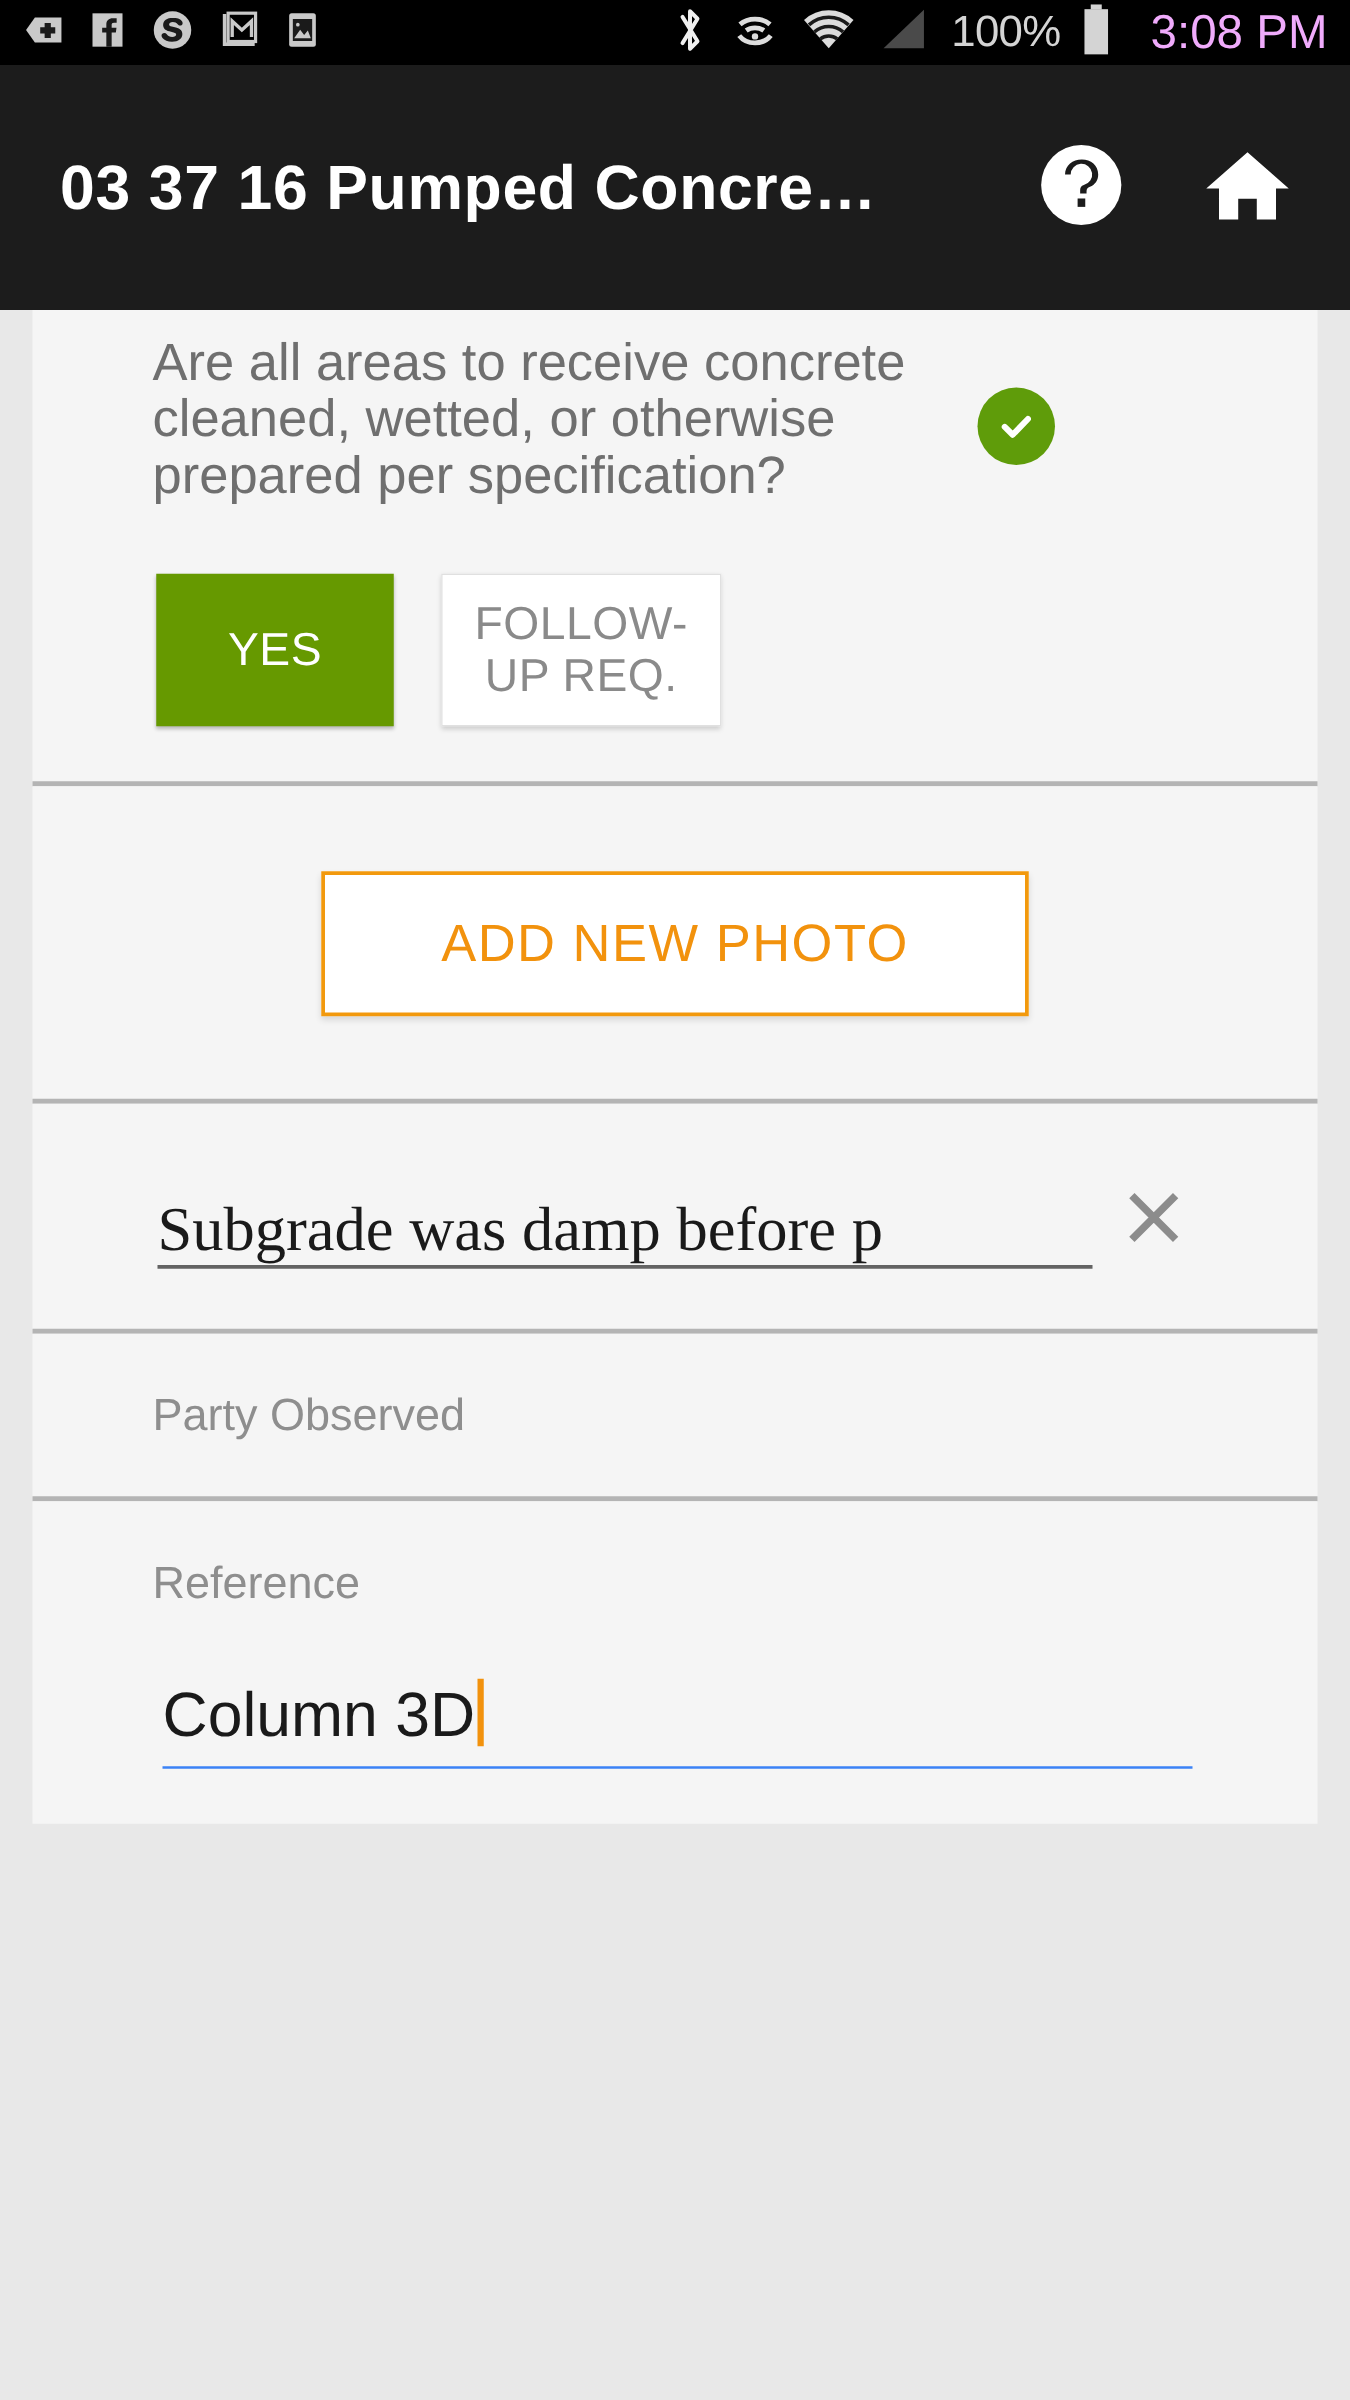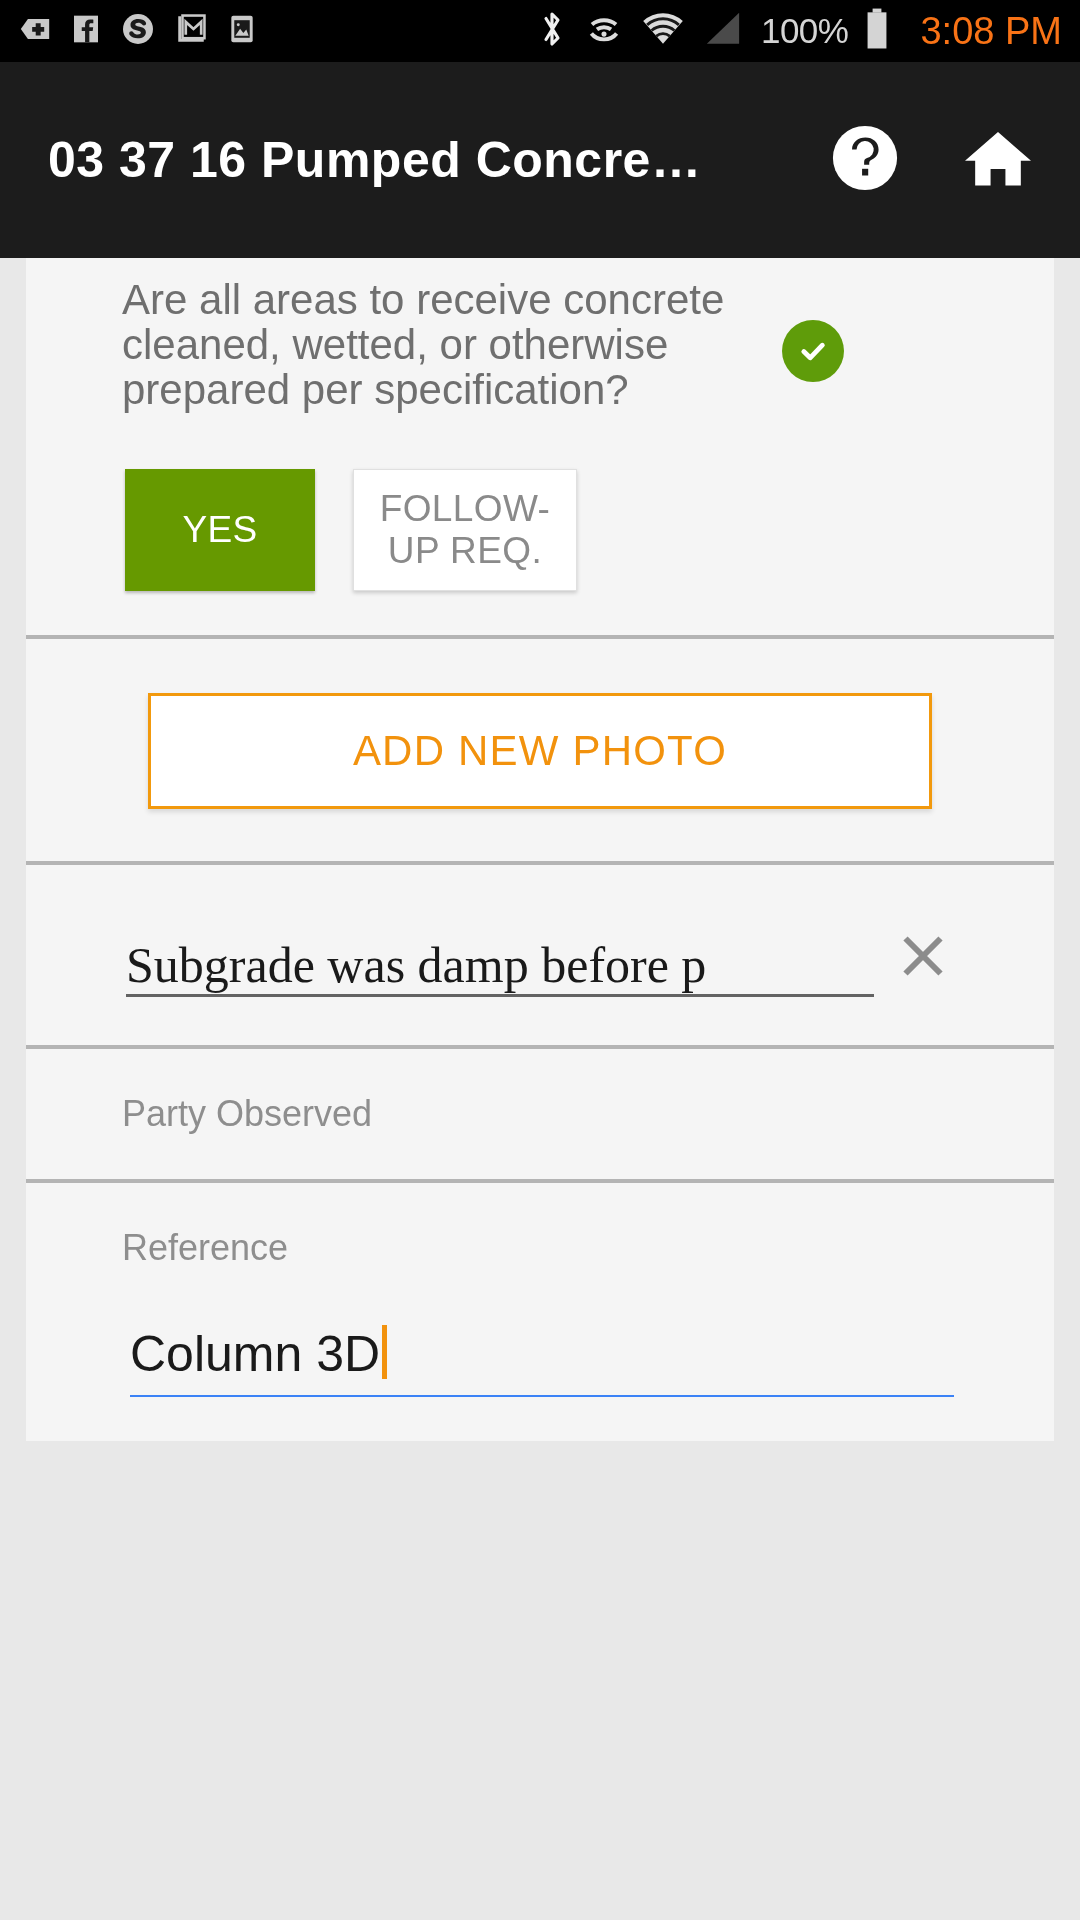--- a/index.html
+++ b/index.html
@@ -7,21 +7,21 @@
   html, body {
     width: 1080px;
     height: 1920px;
     background: #e8e8e8;
     font-family: "Liberation Sans", sans-serif;
     overflow: hidden;
   }
 
   
   .status-bar {
-    height: 62px;
+    height: 52px;
     background: #000000;
     display: flex;
     align-items: center;
     padding: 0 18px;
   }
   .status-left {
     display: flex;
     align-items: center;
     gap: 18px;
     flex: 0 0 auto;
@@ -34,21 +34,21 @@
     flex: 0 0 auto;
   }
   .sb-icon { display: block; }
   .battery-pct {
     color: #d4d4d4;
     font-size: 35px;
     letter-spacing: -0.5px;
     font-family: "Liberation Sans", sans-serif;
   }
   .clock {
-    color: #f97316;
+    color: #f0abfc;
     font-size: 38px;
     margin-left: 14px;
     letter-spacing: 0px;
   }
 
   
   .app-bar {
     height: 196px;
     background: #1c1c1c;
     display: flex;
@@ -140,22 +140,22 @@
     color: #8a8a8a;
     border: 1px solid #e0e0e0;
     box-shadow: 0 2px 4px rgba(0,0,0,0.18);
   }
   .ans-btn.wide { width: 224px; }
   .ans-btn.wider { width: 196px; }
 
   
   .outline-card { padding: 54px 0 52px 0; }
   .outline-btn {
-    margin: 0 auto;
-    width: 784px;
+    margin: 14px auto;
+    width: 566px;
     height: 116px;
     background: #ffffff;
     border: 3px solid #f2990d;
     color: #f2920d;
     font-size: 42px;
     letter-spacing: 1.2px;
     display: flex;
     align-items: center;
     justify-content: center;
     box-shadow: 0 3px 5px rgba(0,0,0,0.12);

